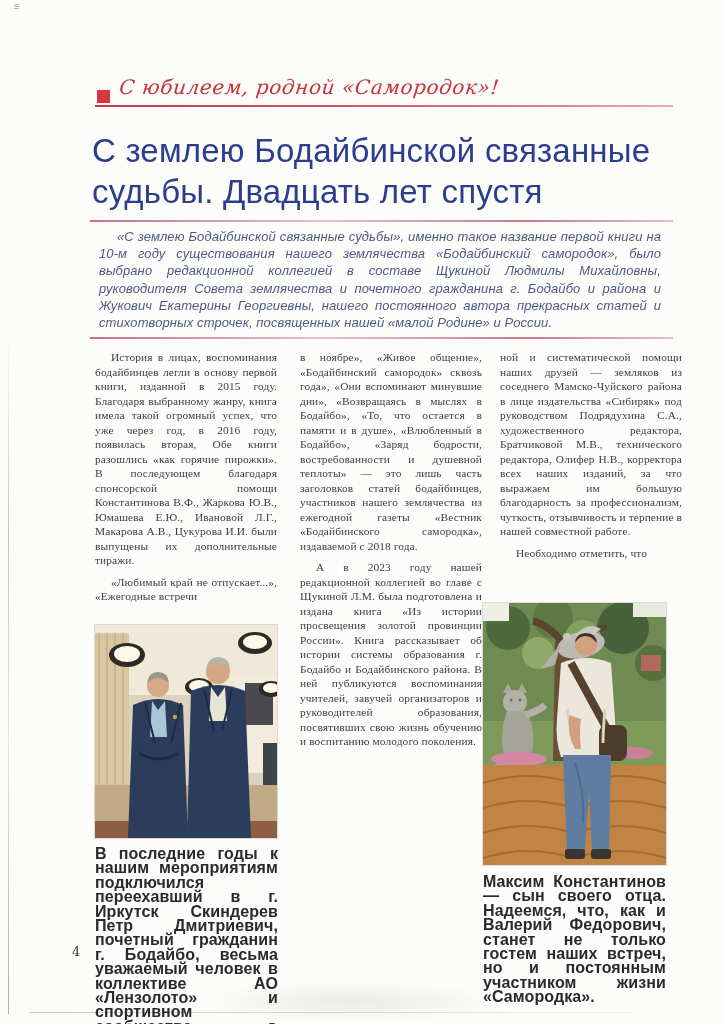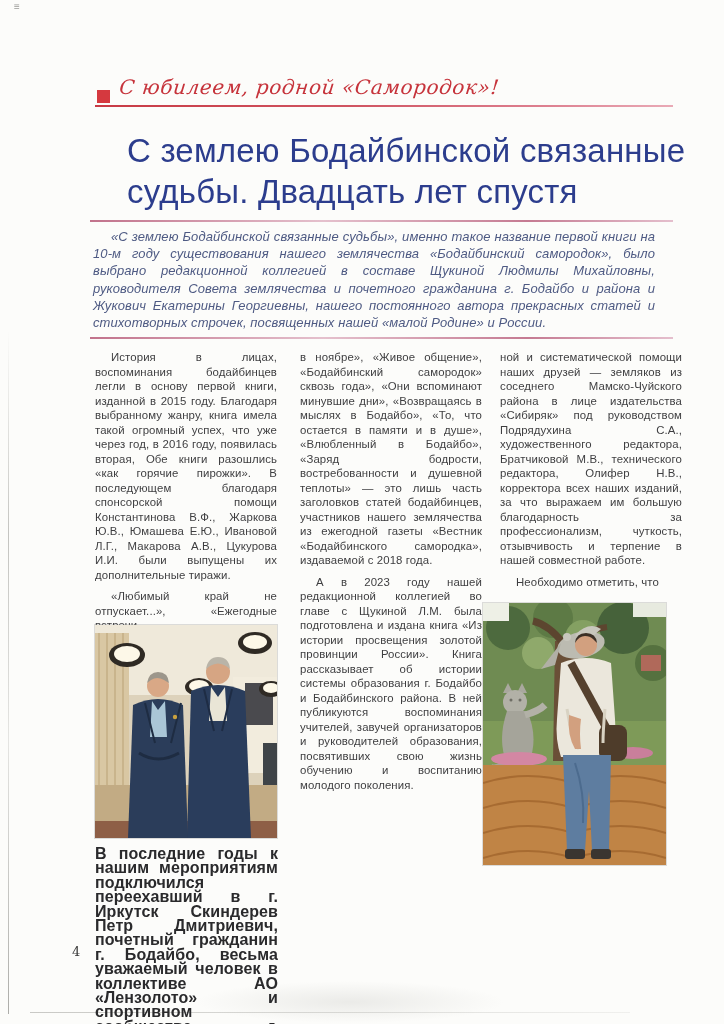--- a/index.html
+++ b/index.html
@@ -31,34 +31,34 @@
     position:absolute;left:118px;top:74px;
     font-family:"DejaVu Serif", serif;font-style:italic;font-size:20px;line-height:26px;
     color:var(--kicker-red);letter-spacing:.6px;transform:skewX(-6deg);transform-origin:left bottom;white-space:nowrap;
   }
   .kicker-underline{position:absolute;left:95px;top:105px;width:578px;height:2px;
     background:linear-gradient(90deg,#c83a44 0%,#d05562 45%,#dd8090 78%,#e9aab6 100%);}
 
   .page-title{
     position:absolute;left:92px;top:108px;width:584px;
     font-size:33px;line-height:41px;color:var(--title-blue);
-    font-weight:400;letter-spacing:.2px;margin-left:35px;
+    font-weight:400;letter-spacing:.2px;
   }
 
   .lead-rule{position:absolute;left:90px;width:583px;height:2px;
     background:linear-gradient(90deg,rgba(183,90,120,.85),rgba(200,120,150,.45) 40%,rgba(183,90,120,.8) 75%,rgba(205,130,160,.5));}
   .lead-rule.top{top:220px;}
   .lead-rule.bottom{top:337px;}
   .lead-paragraph{
-    position:absolute;left:93px;top:228px;width:562px;
+    position:absolute;left:99px;top:228px;width:562px;
     font-size:13px;line-height:17.2px;color:var(--lead-blue);
     font-style:italic;text-align:justify;text-indent:18px;letter-spacing:.1px;
   }
 
-  .col{position:absolute;top:350px;width:182px;}
+  .col{position:absolute;top:350px;width:182px;font-family:Liberation Serif, serif;}
   .col-1{left:95px;} .col-2{left:300px;} .col-3{left:483px;margin-left:17px;}
   .col p{
     margin:0 0 7px 0;font-size:11.4px;line-height:14.5px;color:var(--body-ink);
     text-align:justify;text-indent:16px;letter-spacing:.1px;
   }
   .col p.cont{text-indent:0;}
 
   figure{margin:0;padding:0;position:absolute;}
   .fig-left{left:95px;top:625px;width:182px;height:213px;}
   .fig-right{left:483px;top:603px;width:183px;height:262px;}
@@ -200,16 +200,17 @@
         <rect x="116" y="122" width="28" height="36" rx="8" fill="#4e3c2a"></rect>
         <path d="M84 106 q4 26 12 40 M122 106 q-2 22 -2 34" stroke="#d8d2c2" stroke-width="3" fill="none"></path>
         <path d="M86 112 q-2 20 6 34 l6 0 q-2 -16 0 -30 z" fill="#d2a07f"></path>
         <path d="M80 152 l48 0 l-2 96 l-17 0 l-3 -60 l-4 60 l-18 0 z" fill="#5e7da0"></path>
         <path d="M92 160 q10 30 8 60" stroke="#4c6b8e" stroke-width="2" fill="none"></path>
         <rect x="82" y="246" width="20" height="10" rx="3" fill="#3a3530"></rect>
         <rect x="108" y="246" width="20" height="10" rx="3" fill="#3a3530"></rect>
       </g>
     </svg>
   </figure>
+  <div class="caption caption-right">Максим Константинов — сын своего отца. Надеемся, что, как и Валерий Федорович, станет не только гостем наших встреч, но и постоянным участником жизни «Самородка».</div>
 
   <div class="page-number">4</div>
 
 </div>
 
 </body></html>

